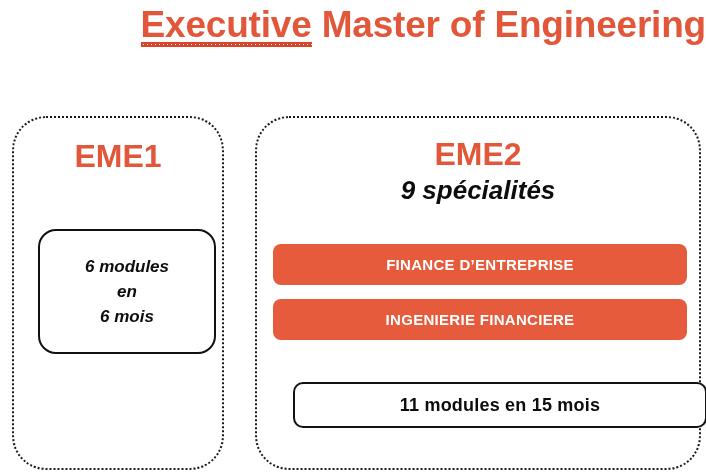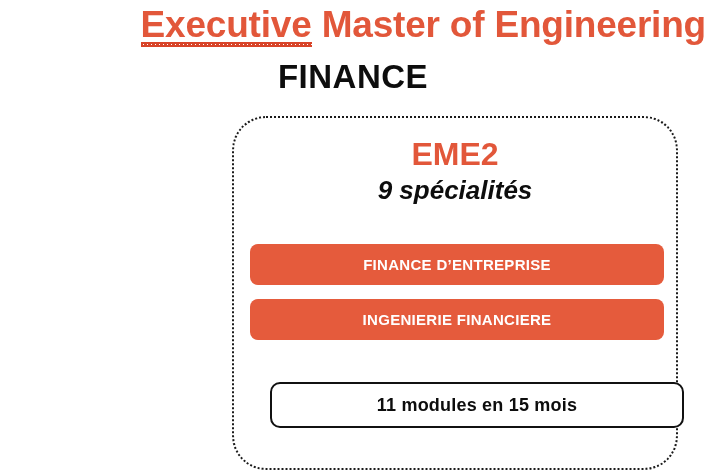--- a/index.html
+++ b/index.html
@@ -73,21 +73,21 @@
     border-radius: 34px;
     background: #ffffff;
   }
   .panel-left {
     left: 12px;
     top: 116px;
     width: 212px;
     height: 354px;
   }
   .panel-right {
-    left: 232px;
+    left: 255px;
     top: 116px;
     width: 446px;
     height: 354px;
   }
 
   
   .panel-heading {
     position: absolute;
     width: 100%;
     text-align: center;
@@ -176,22 +176,30 @@
 </style>
 </head>
 <body>
 
 <div id="slide">
 
   <div class="title-main">
     <span class="spell-word"><span>Executive</span><span class="spell-underline"></span></span><span> Master of Engineering</span>
   </div>
 
-  <div class="title-sub">FINANCE</div>
-
+
+  <div class="panel panel-left">
+    <div class="panel-heading">EME1</div>
+
+    <div class="module-box box-eme1">
+      <div class="module-line">6 modules</div>
+      <div class="module-line">en</div>
+      <div class="module-line">6 mois</div>
+    </div>
+  </div>
 
   <div class="panel panel-right">
     <div class="panel-heading">EME2</div>
     <div class="panel-subheading">9 spécialités</div>
 
     <div class="spec-bar spec-bar-1">
       <span>FINANCE D’ENTREPRISE</span>
     </div>
 
     <div class="spec-bar spec-bar-2">

